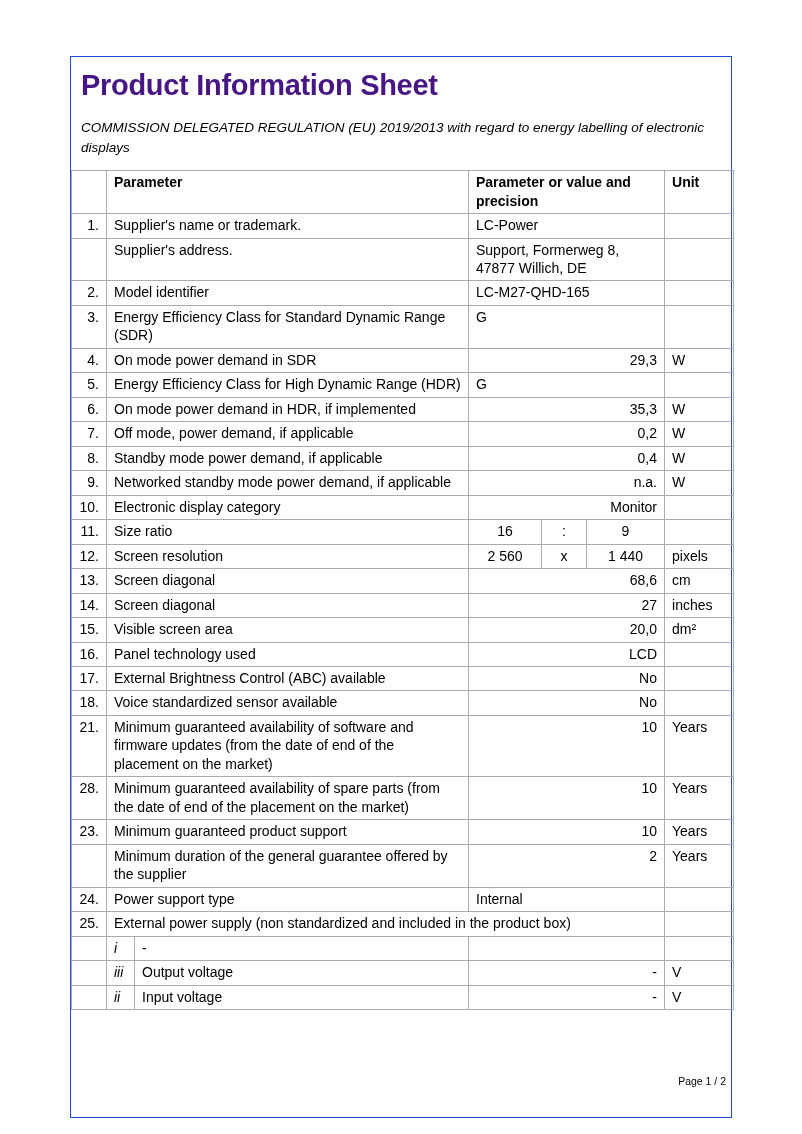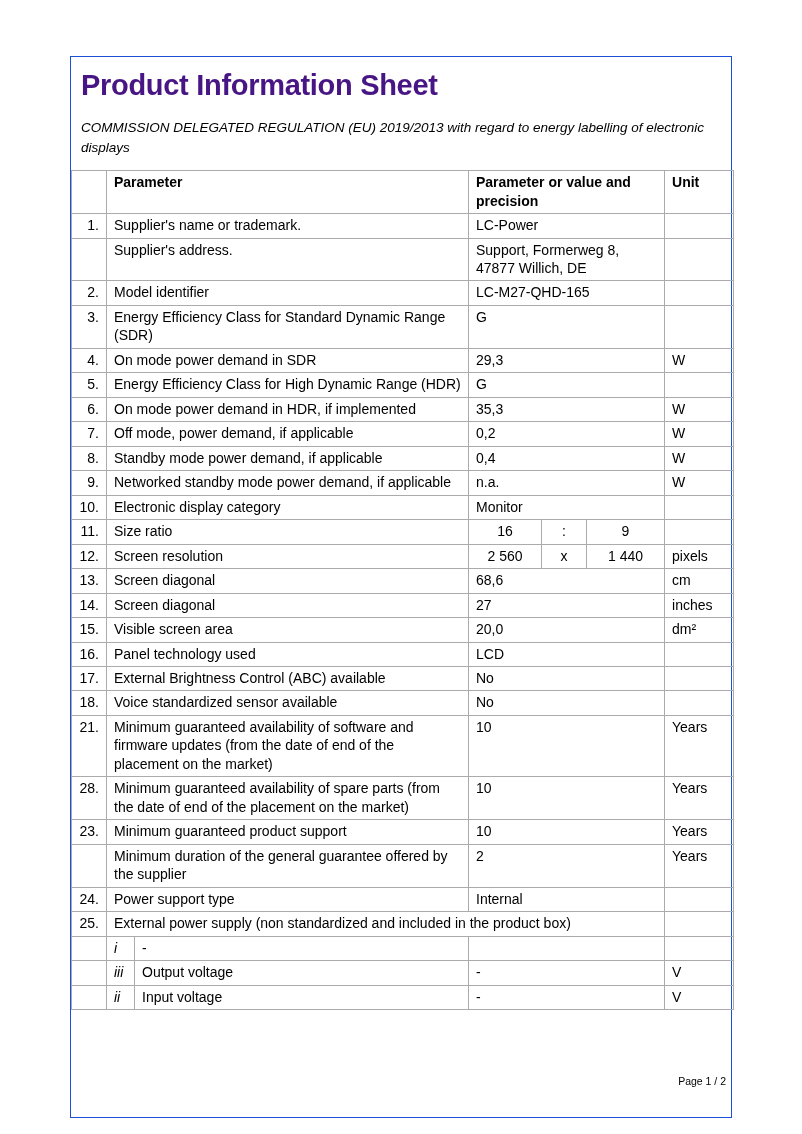--- a/index.html
+++ b/index.html
@@ -40,21 +40,21 @@
     vertical-align: top;
     line-height: 1.32;
     overflow: hidden;
     word-wrap: break-word;
   }
   table.info th {
     text-align: left;
     font-weight: bold;
   }
   td.num { text-align: right; padding-right: 8px; }
-  td.right { text-align: left; }
+  td.right { text-align: right; }
   td.center { text-align: center; padding-left: 2px; padding-right: 2px; }
   td.sub { font-style: italic; padding-left: 8px; }
   .footer {
     position: absolute;
     right: 5px; bottom: 30px;
     font-size: 10.5px;
   }
 </style>
 </head>
 <body>

